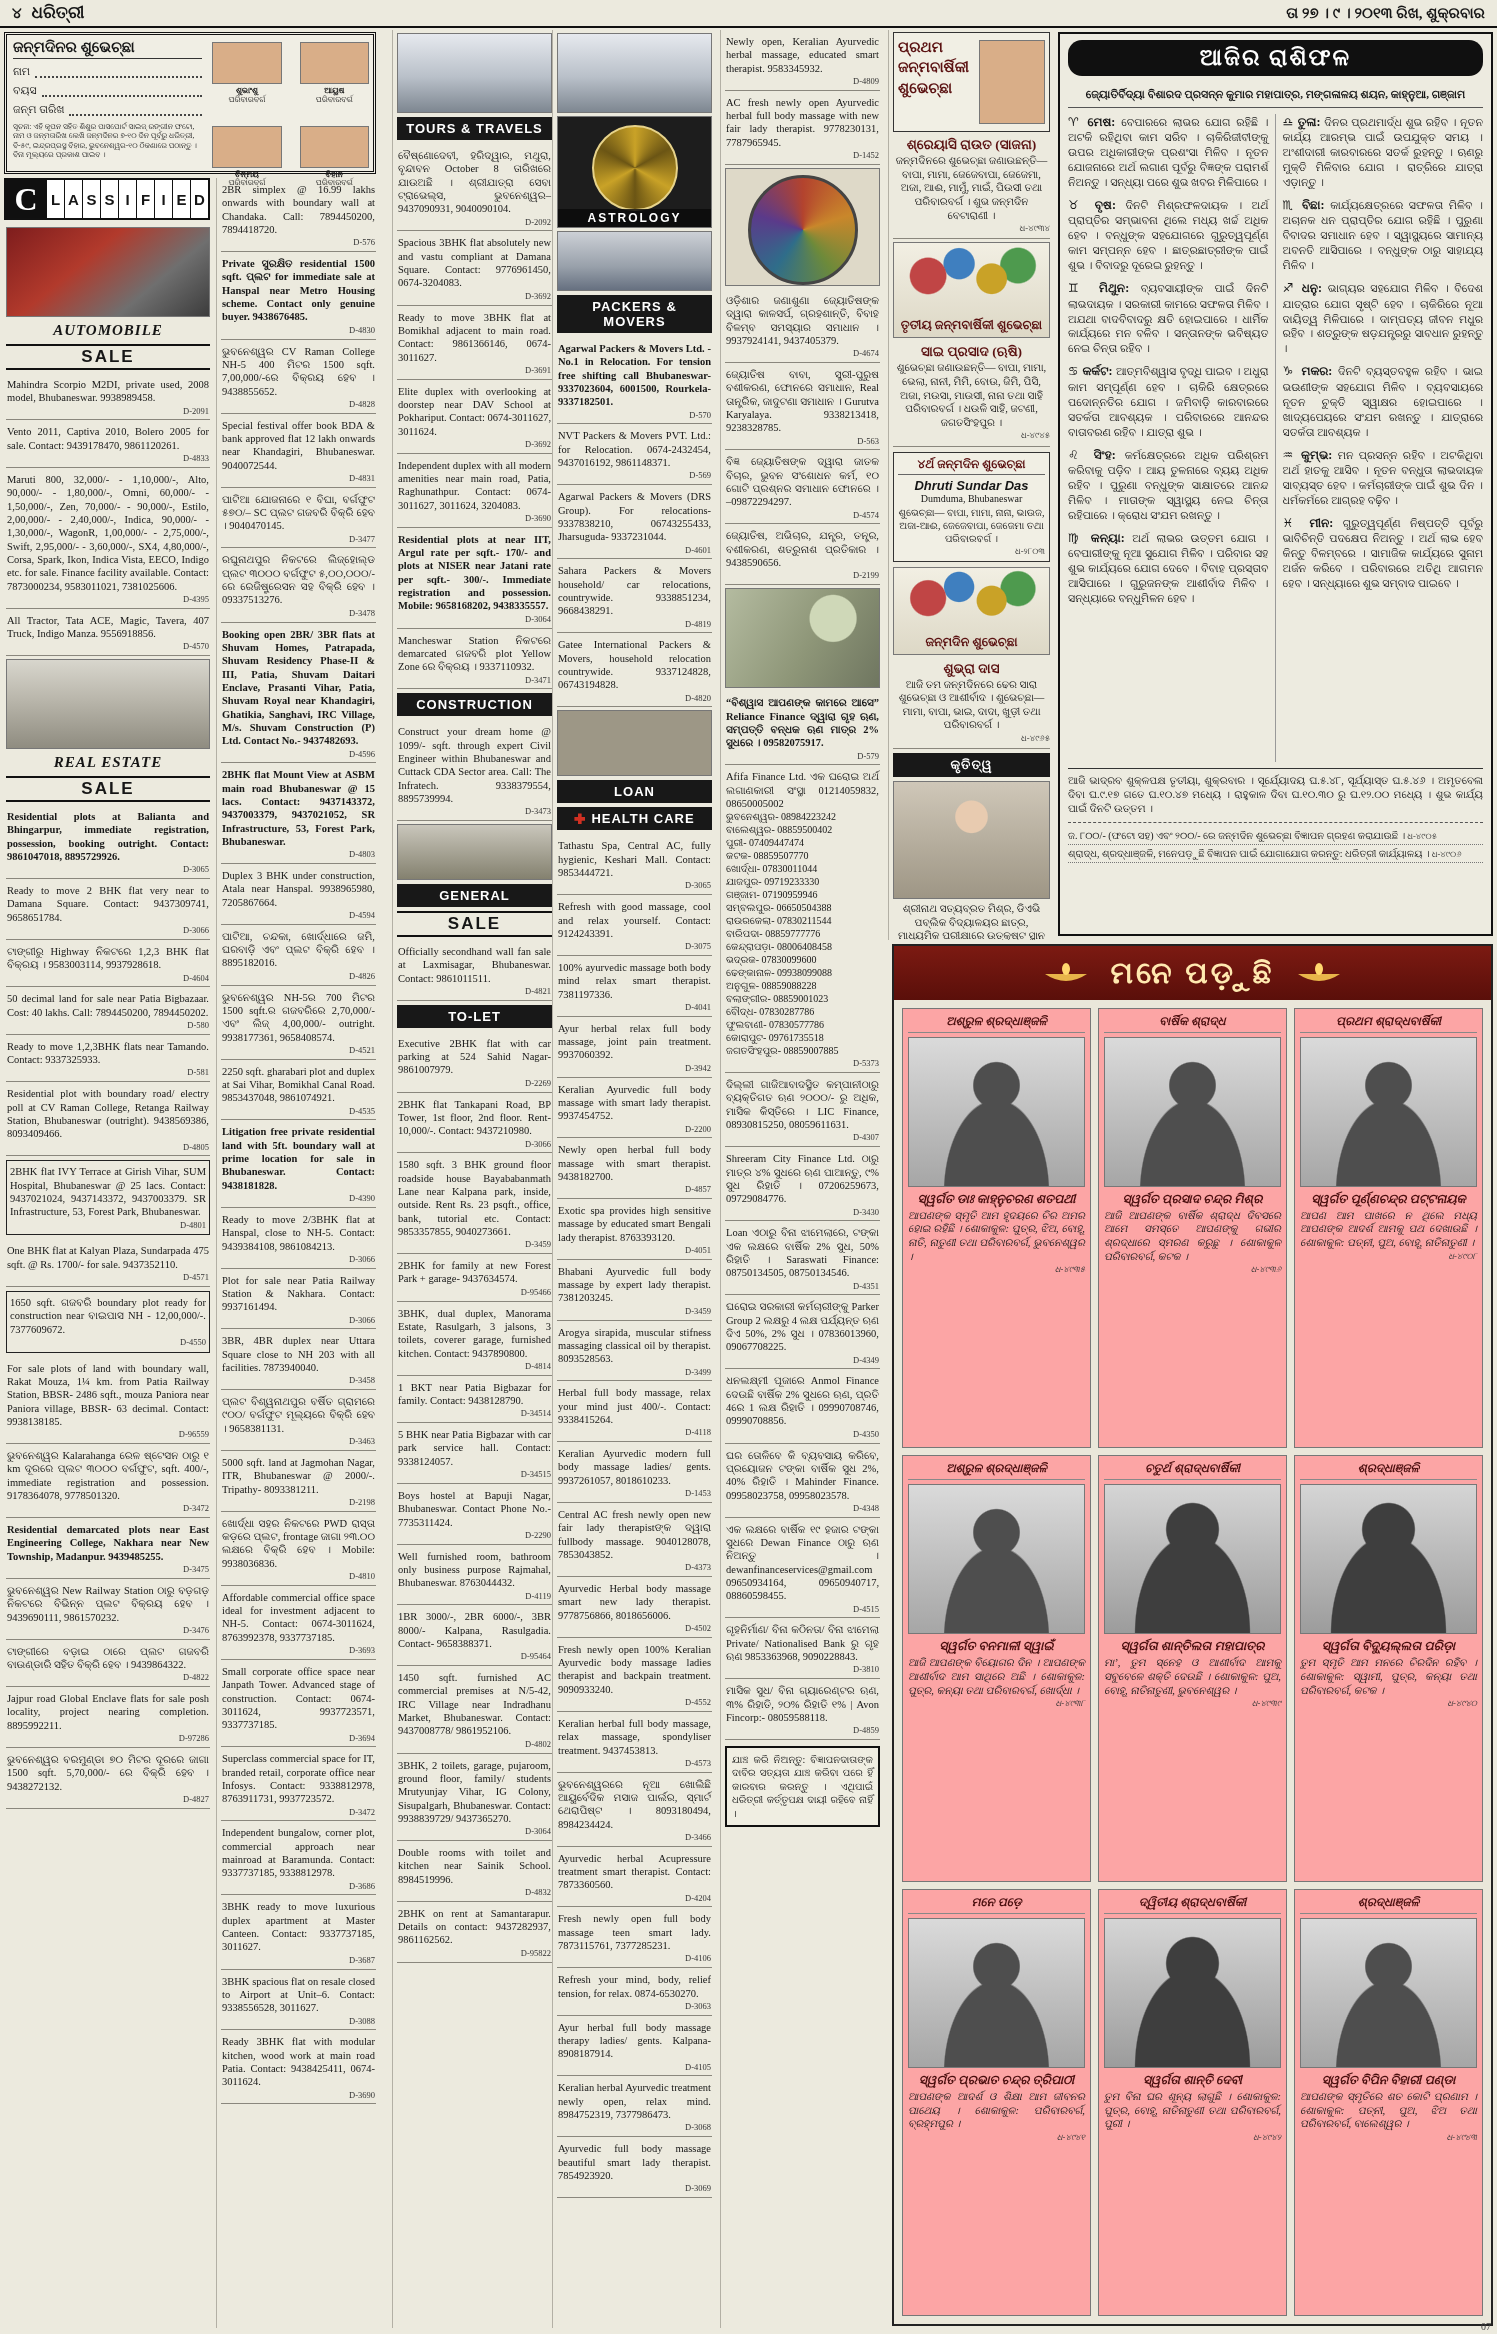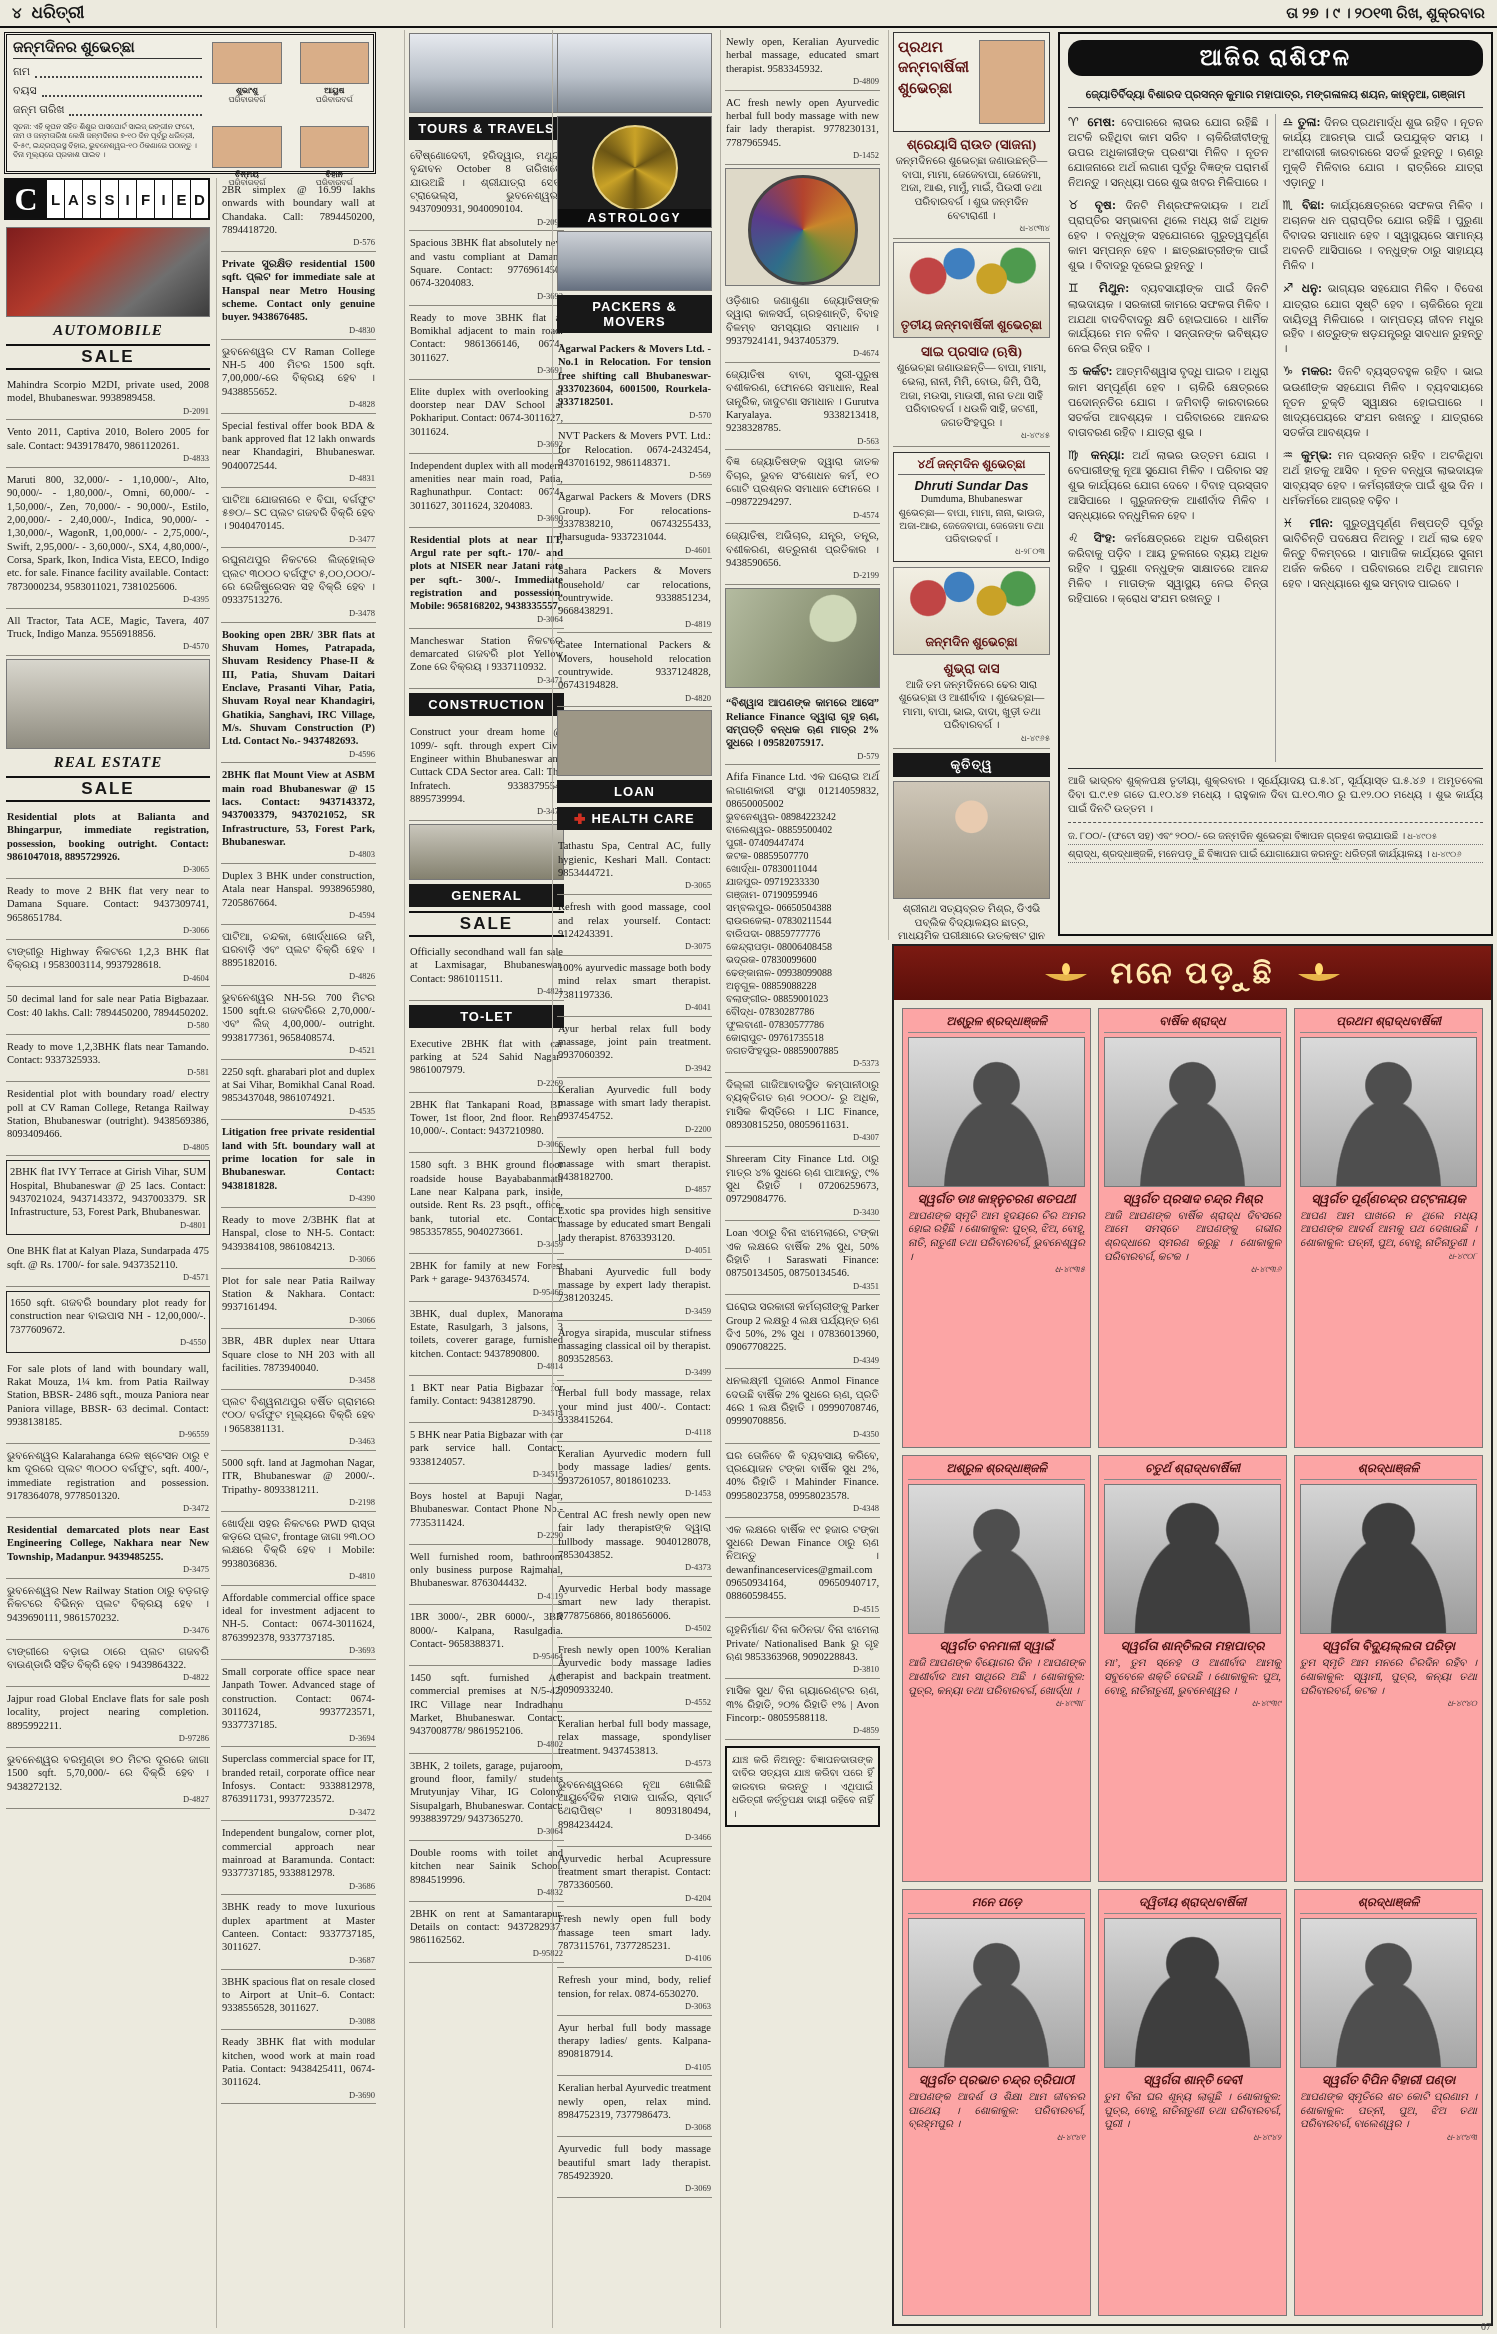--- a/index.html
+++ b/index.html
@@ -28,21 +28,21 @@
   .c-big{background:#101010;color:#fff;font-weight:bold;font-size:32px;width:40px;display:flex;
          align-items:center;justify-content:center;font-family:"Liberation Serif",serif;}
   #classified-letters{flex:1;display:flex;}
   .c-cell{flex:1;border-left:1px solid #111;display:flex;align-items:center;justify-content:center;
           font-weight:bold;font-size:15px;font-family:"Liberation Sans",sans-serif;}
   
   .col{position:absolute;top:30px;bottom:6px;overflow:hidden;padding:0 4px;box-sizing:border-box;
        border-left:1px solid #b3b0a5;}
   #col1{left:4px;top:224px;width:208px;border-left:none;padding:0 2px;}
   #col2{left:216px;top:178px;width:164px;}
-  #col3{left:404px;width:164px;}
+  #col3{left:392px;width:164px;}
   #col4{left:552px;width:164px;}
   #col5{left:720px;width:164px;}
   #col6{left:888px;width:166px;bottom:auto;height:910px;}
   
   .ad{font-size:10.5px;line-height:1.27;padding:5px 1px 3px;border-bottom:1px solid #8a877d;text-align:justify;}
   .ad-bold .ad-text{font-weight:bold;}
   .ad-box{border:1.5px solid #222;margin:4px 0;padding:4px 3px;}
   .ad-tag{text-align:right;font-size:8.5px;color:#333;margin-top:1px;}
   .ad-line{font-size:10px;line-height:1.3;}
   .banner{background:#181818;color:#fff;text-align:center;font-weight:bold;font-size:13px;
@@ -773,22 +773,22 @@
     </div>
 
   <section id="horoscope">
     <div class="horo-title">ଆଜିର ରାଶିଫଳ</div>
     <div class="horo-sub">ଜ୍ୟୋତିର୍ବିଦ୍ୟା ବିଶାରଦ ପ୍ରସନ୍ନ କୁମାର ମହାପାତ୍ର, ମଙ୍ଗଳାଳୟ ଶୟନ, କାହ୍ନୁଆ, ଗଞ୍ଜାମ</div>
     <div class="horo-cols" id="horo-cols">
         <div class="sign"><span class="sign-name">♈ ମେଷ: </span>ବେପାରରେ ଲାଭର ଯୋଗ ରହିଛି । ଅଟକି ରହିଥିବା କାମ ସରିବ । ଚାକିରିଜୀବୀଙ୍କୁ ଉପର ଅଧିକାରୀଙ୍କ ପ୍ରଶଂସା ମିଳିବ । ନୂତନ ଯୋଜନାରେ ଅର୍ଥ ଲଗାଣ ପୂର୍ବରୁ ବିଜ୍ଞଙ୍କ ପରାମର୍ଶ ନିଅନ୍ତୁ । ସନ୍ଧ୍ୟା ପରେ ଶୁଭ ଖବର ମିଳିପାରେ ।</div>
         <div class="sign"><span class="sign-name">♉ ବୃଷ: </span>ଦିନଟି ମିଶ୍ରଫଳଦାୟକ । ଅର୍ଥ ପ୍ରାପ୍ତିର ସମ୍ଭାବନା ଥିଲେ ମଧ୍ୟ ଖର୍ଚ୍ଚ ଅଧିକ ହେବ । ବନ୍ଧୁଙ୍କ ସହଯୋଗରେ ଗୁରୁତ୍ୱପୂର୍ଣ୍ଣ କାମ ସମ୍ପନ୍ନ ହେବ । ଛାତ୍ରଛାତ୍ରୀଙ୍କ ପାଇଁ ଶୁଭ । ବିବାଦରୁ ଦୂରେଇ ରୁହନ୍ତୁ ।</div>
         <div class="sign"><span class="sign-name">♊ ମିଥୁନ: </span>ବ୍ୟବସାୟୀଙ୍କ ପାଇଁ ଦିନଟି ଲାଭଦାୟକ । ସରକାରୀ କାମରେ ସଫଳତା ମିଳିବ । ଅଯଥା ବାଦବିବାଦରୁ କ୍ଷତି ହୋଇପାରେ । ଧାର୍ମିକ କାର୍ଯ୍ୟରେ ମନ ବଳିବ । ସନ୍ତାନଙ୍କ ଭବିଷ୍ୟତ ନେଇ ଚିନ୍ତା ରହିବ ।</div>
         <div class="sign"><span class="sign-name">♋ କର୍କଟ: </span>ଆତ୍ମବିଶ୍ୱାସ ବୃଦ୍ଧି ପାଇବ । ଅଧୁରା କାମ ସମ୍ପୂର୍ଣ୍ଣ ହେବ । ଚାକିରି କ୍ଷେତ୍ରରେ ପଦୋନ୍ନତିର ଯୋଗ । ଜମିବାଡ଼ି କାରବାରରେ ସତର୍କତା ଆବଶ୍ୟକ । ପରିବାରରେ ଆନନ୍ଦର ବାତାବରଣ ରହିବ । ଯାତ୍ରା ଶୁଭ ।</div>
+        <div class="sign"><span class="sign-name">♌ ସିଂହ: </span>କର୍ମକ୍ଷେତ୍ରରେ ଅଧିକ ପରିଶ୍ରମ କରିବାକୁ ପଡ଼ିବ । ଆୟ ତୁଳନାରେ ବ୍ୟୟ ଅଧିକ ରହିବ । ପୁରୁଣା ବନ୍ଧୁଙ୍କ ସାକ୍ଷାତରେ ଆନନ୍ଦ ମିଳିବ । ମାତାଙ୍କ ସ୍ୱାସ୍ଥ୍ୟ ନେଇ ଚିନ୍ତା ରହିପାରେ । କ୍ରୋଧ ସଂଯମ ରଖନ୍ତୁ ।</div>
         <div class="sign"><span class="sign-name">♍ କନ୍ୟା: </span>ଅର୍ଥ ଲାଭର ଉତ୍ତମ ଯୋଗ । ବେପାରୀଙ୍କୁ ନୂଆ ସୁଯୋଗ ମିଳିବ । ପରିବାର ସହ ଶୁଭ କାର୍ଯ୍ୟରେ ଯୋଗ ଦେବେ । ବିବାହ ପ୍ରସ୍ତାବ ଆସିପାରେ । ଗୁରୁଜନଙ୍କ ଆଶୀର୍ବାଦ ମିଳିବ । ସନ୍ଧ୍ୟାରେ ବନ୍ଧୁମିଳନ ହେବ ।</div>
-        <div class="sign"><span class="sign-name">♌ ସିଂହ: </span>କର୍ମକ୍ଷେତ୍ରରେ ଅଧିକ ପରିଶ୍ରମ କରିବାକୁ ପଡ଼ିବ । ଆୟ ତୁଳନାରେ ବ୍ୟୟ ଅଧିକ ରହିବ । ପୁରୁଣା ବନ୍ଧୁଙ୍କ ସାକ୍ଷାତରେ ଆନନ୍ଦ ମିଳିବ । ମାତାଙ୍କ ସ୍ୱାସ୍ଥ୍ୟ ନେଇ ଚିନ୍ତା ରହିପାରେ । କ୍ରୋଧ ସଂଯମ ରଖନ୍ତୁ ।</div>
         <div class="sign"><span class="sign-name">♎ ତୁଳା: </span>ଦିନର ପ୍ରଥମାର୍ଦ୍ଧ ଶୁଭ ରହିବ । ନୂତନ କାର୍ଯ୍ୟ ଆରମ୍ଭ ପାଇଁ ଉପଯୁକ୍ତ ସମୟ । ଅଂଶୀଦାରୀ କାରବାରରେ ସତର୍କ ରୁହନ୍ତୁ । ଋଣରୁ ମୁକ୍ତି ମିଳିବାର ଯୋଗ । ରାତ୍ରିରେ ଯାତ୍ରା ଏଡ଼ାନ୍ତୁ ।</div>
         <div class="sign"><span class="sign-name">♏ ବିଛା: </span>କାର୍ଯ୍ୟକ୍ଷେତ୍ରରେ ସଫଳତା ମିଳିବ । ଅଚାନକ ଧନ ପ୍ରାପ୍ତିର ଯୋଗ ରହିଛି । ପୁରୁଣା ବିବାଦର ସମାଧାନ ହେବ । ସ୍ୱାସ୍ଥ୍ୟରେ ସାମାନ୍ୟ ଅବନତି ଆସିପାରେ । ବନ୍ଧୁଙ୍କ ଠାରୁ ସାହାଯ୍ୟ ମିଳିବ ।</div>
         <div class="sign"><span class="sign-name">♐ ଧନୁ: </span>ଭାଗ୍ୟର ସହଯୋଗ ମିଳିବ । ବିଦେଶ ଯାତ୍ରାର ଯୋଗ ସୃଷ୍ଟି ହେବ । ଚାକିରିରେ ନୂଆ ଦାୟିତ୍ୱ ମିଳିପାରେ । ଦାମ୍ପତ୍ୟ ଜୀବନ ମଧୁର ରହିବ । ଶତ୍ରୁଙ୍କ ଷଡ଼ଯନ୍ତ୍ରରୁ ସାବଧାନ ରୁହନ୍ତୁ ।</div>
         <div class="sign"><span class="sign-name">♑ ମକର: </span>ଦିନଟି ବ୍ୟସ୍ତବହୁଳ ରହିବ । ଭାଇ ଭଉଣୀଙ୍କ ସହଯୋଗ ମିଳିବ । ବ୍ୟବସାୟରେ ନୂତନ ଚୁକ୍ତି ସ୍ୱାକ୍ଷର ହୋଇପାରେ । ଖାଦ୍ୟପେୟରେ ସଂଯମ ରଖନ୍ତୁ । ଯାତ୍ରାରେ ସତର୍କତା ଆବଶ୍ୟକ ।</div>
         <div class="sign"><span class="sign-name">♒ କୁମ୍ଭ: </span>ମନ ପ୍ରସନ୍ନ ରହିବ । ଅଟକିଥିବା ଅର୍ଥ ହାତକୁ ଆସିବ । ନୂତନ ବନ୍ଧୁତା ଲାଭଦାୟକ ସାବ୍ୟସ୍ତ ହେବ । କର୍ମଚାରୀଙ୍କ ପାଇଁ ଶୁଭ ଦିନ । ଧର୍ମକର୍ମରେ ଆଗ୍ରହ ବଢ଼ିବ ।</div>
         <div class="sign"><span class="sign-name">♓ ମୀନ: </span>ଗୁରୁତ୍ୱପୂର୍ଣ୍ଣ ନିଷ୍ପତ୍ତି ପୂର୍ବରୁ ଭାବିଚିନ୍ତି ପଦକ୍ଷେପ ନିଅନ୍ତୁ । ଅର୍ଥ ଲାଭ ହେବ କିନ୍ତୁ ବିଳମ୍ବରେ । ସାମାଜିକ କାର୍ଯ୍ୟରେ ସୁନାମ ଅର୍ଜନ କରିବେ । ପରିବାରରେ ଅତିଥି ଆଗମନ ହେବ । ସନ୍ଧ୍ୟାରେ ଶୁଭ ସମ୍ବାଦ ପାଇବେ ।</div>
       </div>
     <div class="horo-foot">ଆଜି ଭାଦ୍ରବ ଶୁକ୍ଳପକ୍ଷ ତୃତୀୟା, ଶୁକ୍ରବାର । ସୂର୍ଯ୍ୟୋଦୟ ଘ.୫.୪୮, ସୂର୍ଯ୍ୟାସ୍ତ ଘ.୫.୪୬ । ଅମୃତବେଳା ଦିବା ଘ.୯.୧୭ ଗତେ ଘ.୧୦.୪୭ ମଧ୍ୟେ । ରାହୁକାଳ ଦିବା ଘ.୧୦.୩୦ ରୁ ଘ.୧୨.୦୦ ମଧ୍ୟେ । ଶୁଭ କାର୍ଯ୍ୟ ପାଇଁ ଦିନଟି ଉତ୍ତମ ।</div>
     <div class="horo-ads" id="horo-ads">
         <div class="horo-ad">ଜ. ୮୦୦/- (ଫଟୋ ସହ) ଏବଂ ୨୦୦/- ରେ ଜନ୍ମଦିନ ଶୁଭେଚ୍ଛା ବିଜ୍ଞାପନ ଗ୍ରହଣ କରାଯାଉଛି ।<span class="ad-tag-inline"> ଧ-୪୯୦୫</span></div>

